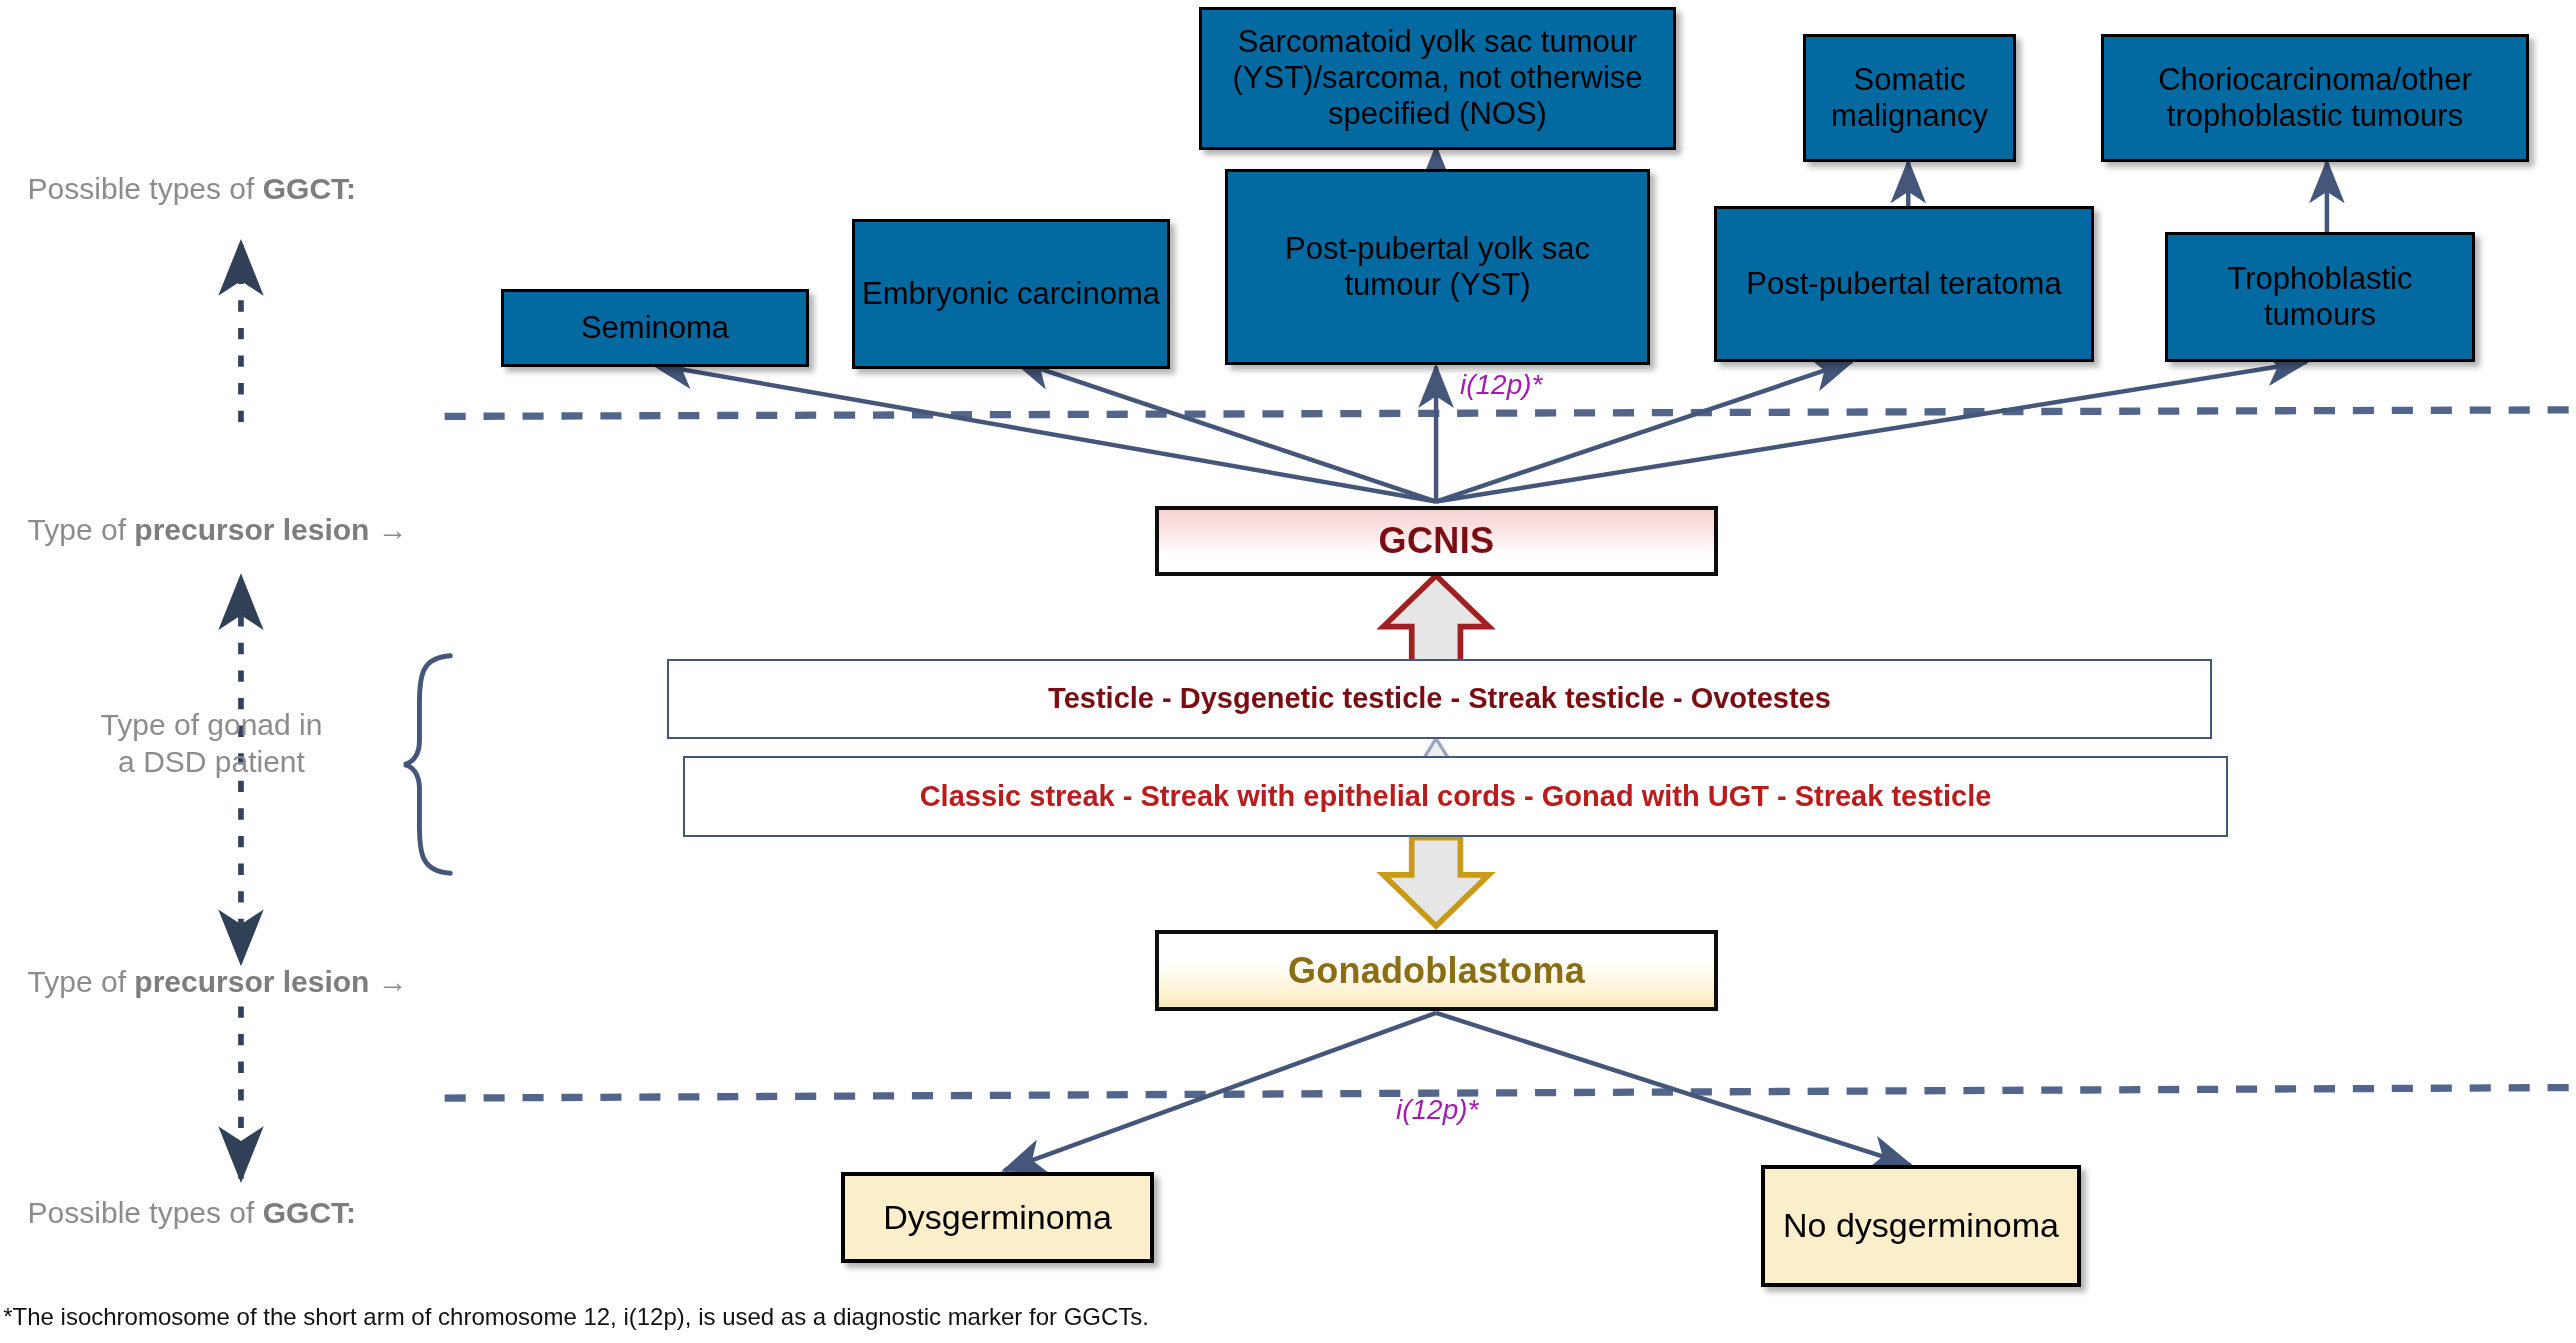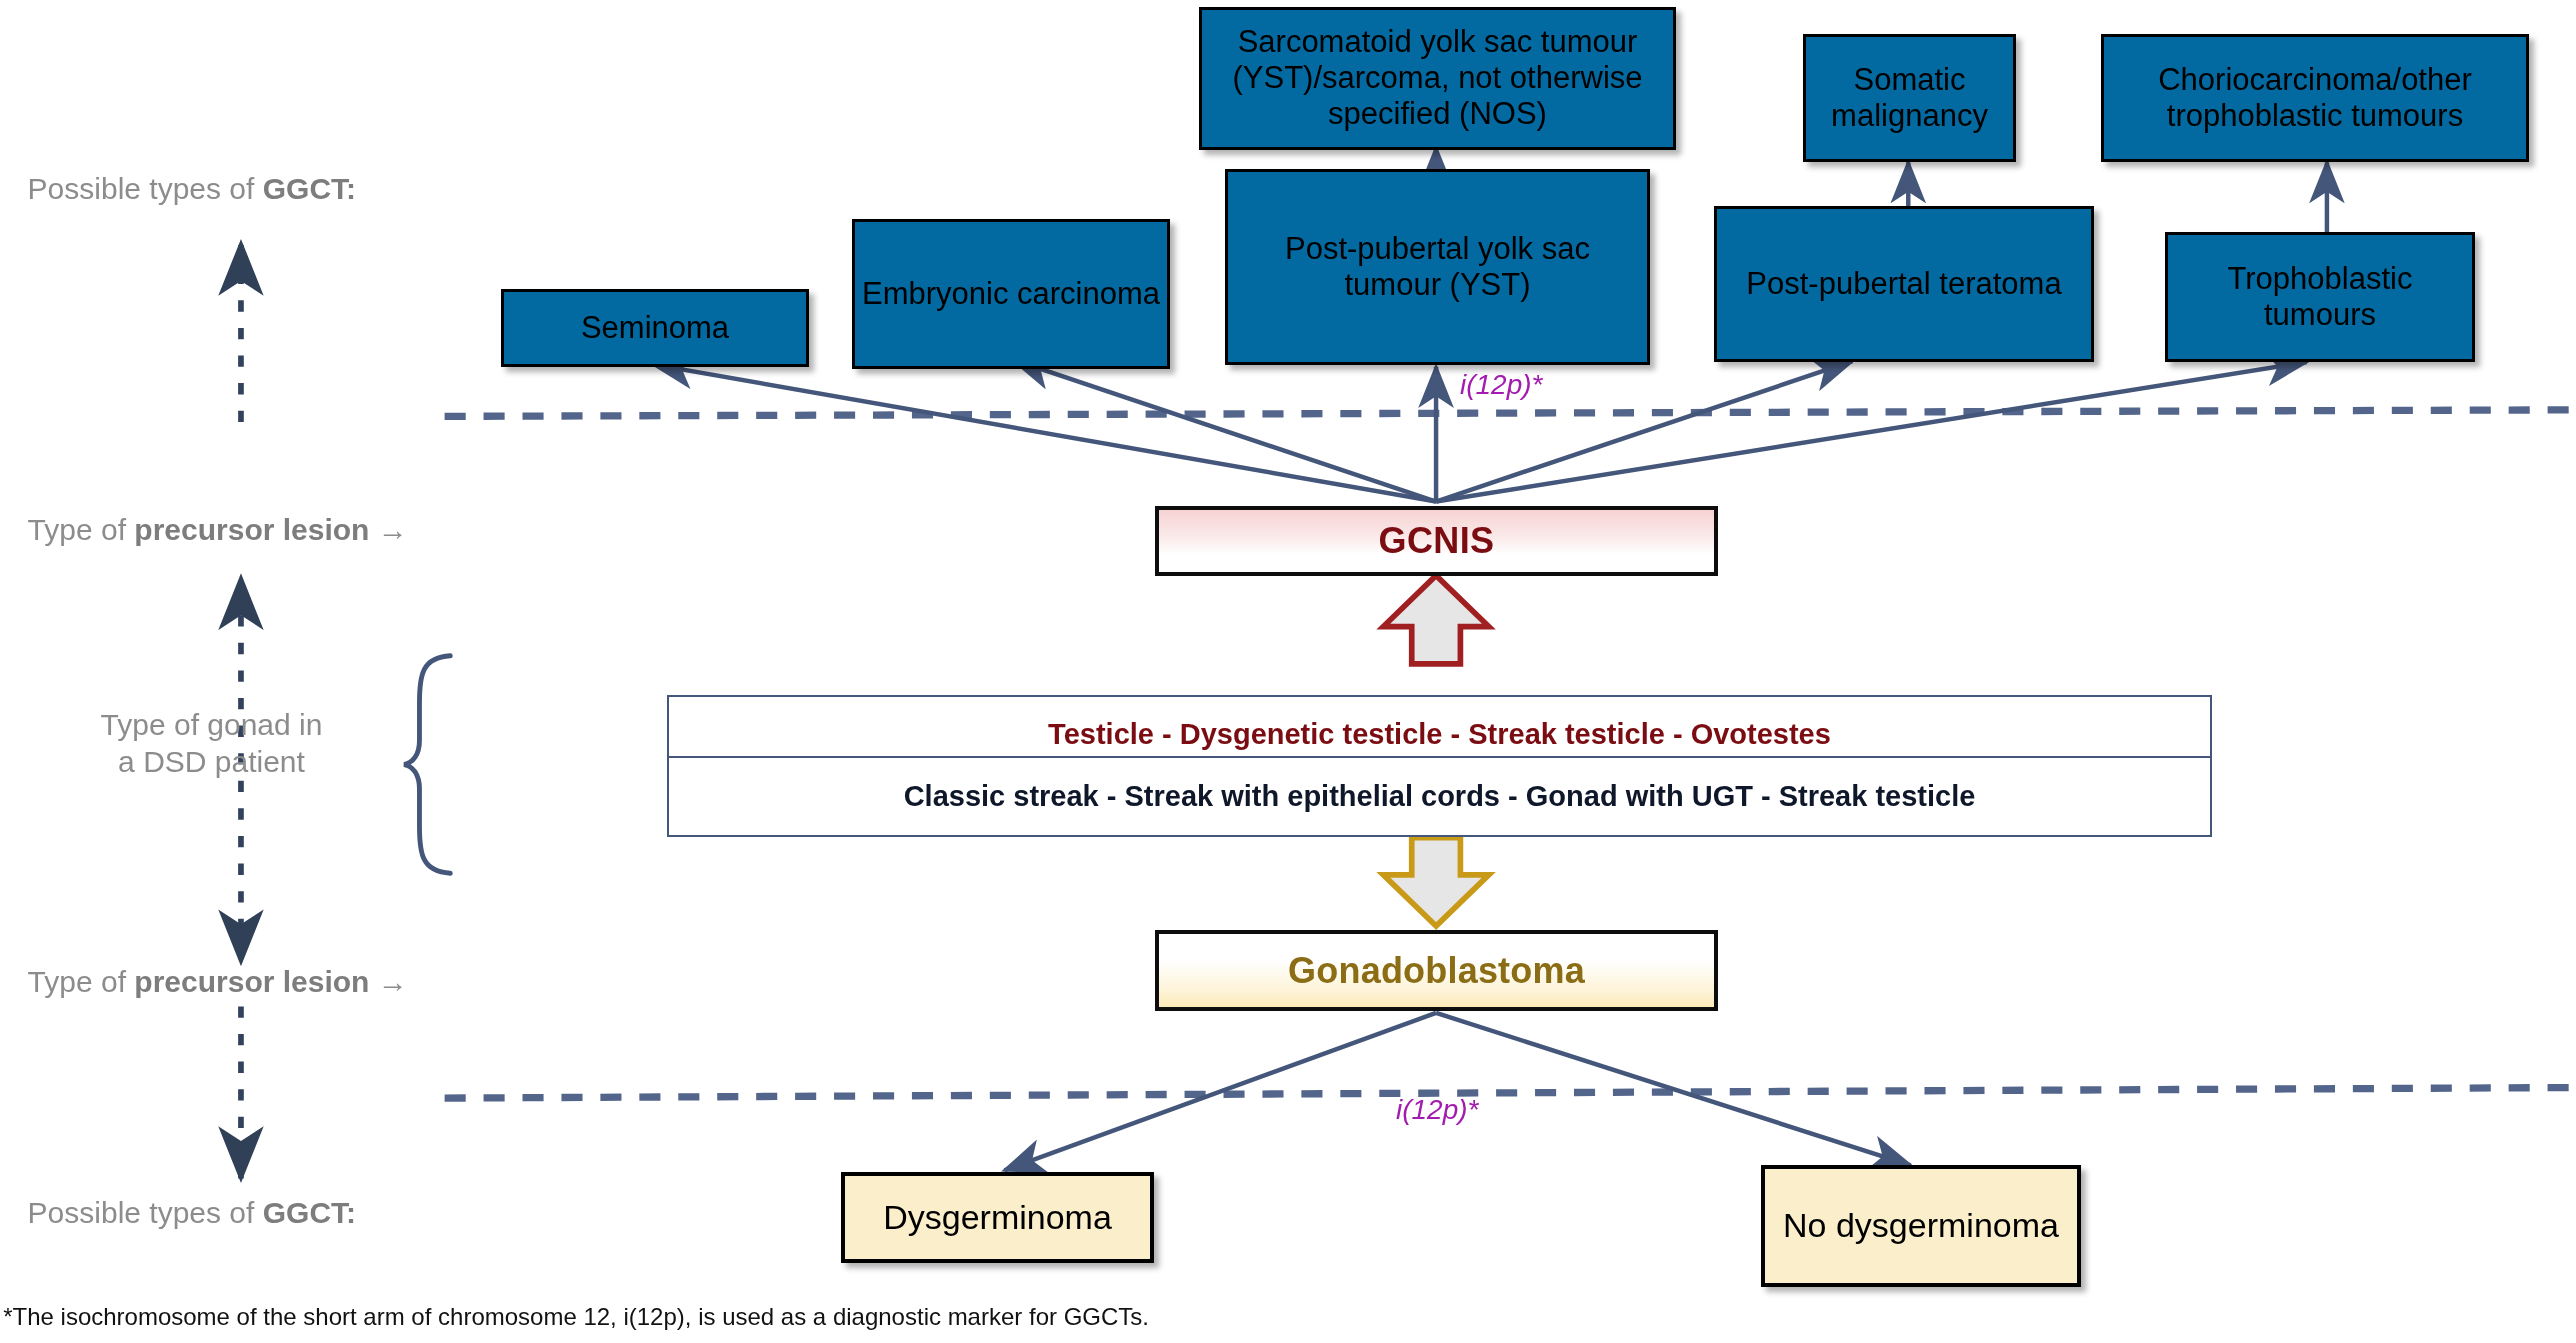--- a/index.html
+++ b/index.html
@@ -71,22 +71,22 @@
     color: #8a6d15;
     letter-spacing: 0.2px;
   }
   
   .strip {
     border: 2.4px solid #44567a;
     background: #ffffff;
     font-size: 29px;
     font-weight: bold;
   }
-  .strip.red  { color: #7b0d12; margin-top: 36px; }
-  .strip.gold { color: #0f172a; }
+  .strip.red  { color: #7b0d12; }
+  .strip.gold { color: #b91c1c; margin-left: 16px; }
 
   
   .sidelabel {
     position: absolute;
     color: #8c8c8c;
     font-size: 30px;
     white-space: nowrap;
     z-index: 4;
   }
   .sidelabel.center { text-align: center; white-space: normal; line-height: 1.22; }

